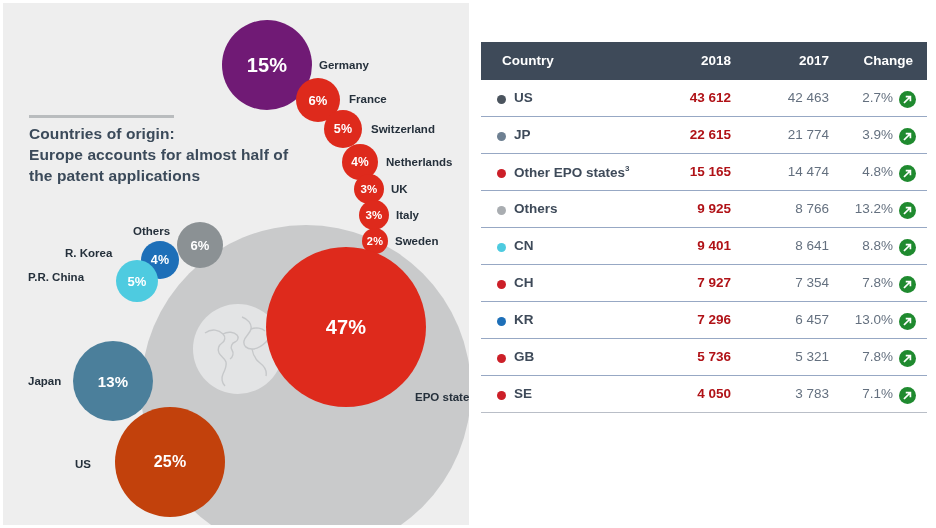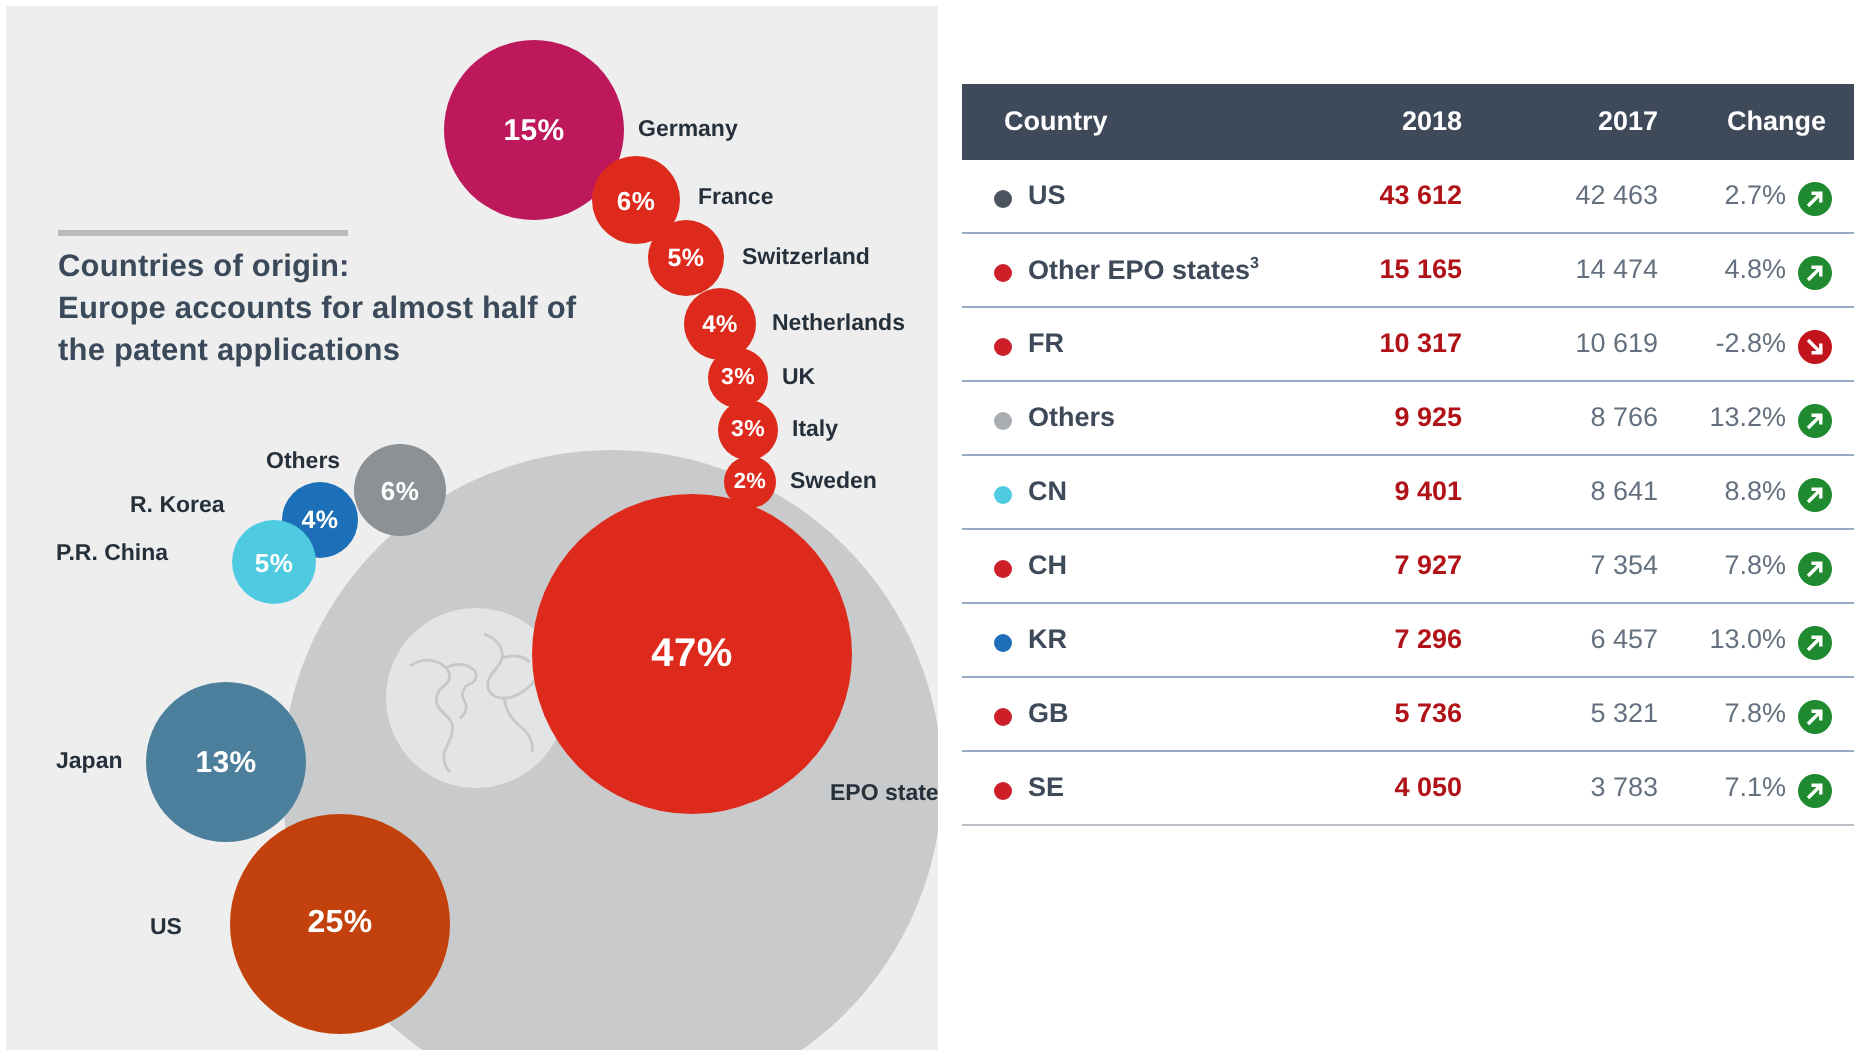--- a/index.html
+++ b/index.html
@@ -148,21 +148,21 @@
         <path d="M60 46 C61 52, 64 57, 68 60 C72 63, 75 68, 74 73"></path>
       </g>
     </svg>
 
     <div class="title-rule"></div>
     <div id="chart-title">Countries of origin:
 Europe accounts for almost half of
 the patent applications</div>
 
     <div id="bubbles-layer">
-        <div class="bubble" style="left: 219px; top: 17px; width: 90px; height: 90px; background: #be185d; font-size: 15px;">
+        <div class="bubble" style="left: 219px; top: 17px; width: 90px; height: 90px; background: #701a75; font-size: 20px;">
           <span>15%</span>
         </div>
         <div class="blabel right" style="left: 316px; top: 56px;">Germany</div>
         <div class="bubble" style="left: 293px; top: 75px; width: 44px; height: 44px; background: rgb(222, 42, 28); font-size: 13px;">
           <span>6%</span>
         </div>
         <div class="blabel right" style="left: 346px; top: 90px;">France</div>
         <div class="bubble" style="left: 321px; top: 107px; width: 38px; height: 38px; background: rgb(222, 42, 28); font-size: 12.5px;">
           <span>5%</span>
         </div>
@@ -224,44 +224,44 @@
           <div class="cell c-2018">43 612</div>
           <div class="cell c-2017">42 463</div>
           <div class="cell c-change">2.7%</div>
           <span class="c-arrow" style="background: rgb(31, 138, 47);">
             <svg width="11" height="11" viewBox="0 0 11 11">
               <path d="M2.6 8.4 L8 3 M4.6 2.6 H8.4 V6.4" stroke="#fff" stroke-width="1.7" fill="none" stroke-linecap="square"></path>
             </svg>
           </span>
         </div>
         <div class="row">
+          <span class="c-dot" style="background: rgb(110, 128, 146);"></span>
+          <div class="cell c-country">JP</div>
+          <div class="cell c-2018">22 615</div>
+          <div class="cell c-2017">21 774</div>
+          <div class="cell c-change">3.9%</div>
+          <span class="c-arrow" style="background: rgb(31, 138, 47);">
+            <svg width="11" height="11" viewBox="0 0 11 11">
+              <path d="M2.6 8.4 L8 3 M4.6 2.6 H8.4 V6.4" stroke="#fff" stroke-width="1.7" fill="none" stroke-linecap="square"></path>
+            </svg>
+          </span>
+        </div>
+        <div class="row">
           <span class="c-dot" style="background: rgb(204, 31, 40);"></span>
           <div class="cell c-country">Other EPO states<span class="c-sup">3</span></div>
           <div class="cell c-2018">15 165</div>
           <div class="cell c-2017">14 474</div>
           <div class="cell c-change">4.8%</div>
           <span class="c-arrow" style="background: rgb(31, 138, 47);">
             <svg width="11" height="11" viewBox="0 0 11 11">
               <path d="M2.6 8.4 L8 3 M4.6 2.6 H8.4 V6.4" stroke="#fff" stroke-width="1.7" fill="none" stroke-linecap="square"></path>
             </svg>
           </span>
         </div>
         <div class="row">
-          <span class="c-dot" style="background: rgb(204, 31, 40);"></span>
-          <div class="cell c-country">FR</div>
-          <div class="cell c-2018">10 317</div>
-          <div class="cell c-2017">10 619</div>
-          <div class="cell c-change">-2.8%</div>
-          <span class="c-arrow" style="background: rgb(194, 20, 28);">
-            <svg width="11" height="11" viewBox="0 0 11 11">
-              <path d="M2.6 2.6 L8 8 M8.4 4.6 V8.4 H4.6" stroke="#fff" stroke-width="1.7" fill="none" stroke-linecap="square"></path>
-            </svg>
-          </span>
-        </div>
-        <div class="row">
           <span class="c-dot" style="background: rgb(169, 173, 177);"></span>
           <div class="cell c-country">Others</div>
           <div class="cell c-2018">9 925</div>
           <div class="cell c-2017">8 766</div>
           <div class="cell c-change">13.2%</div>
           <span class="c-arrow" style="background: rgb(31, 138, 47);">
             <svg width="11" height="11" viewBox="0 0 11 11">
               <path d="M2.6 8.4 L8 3 M4.6 2.6 H8.4 V6.4" stroke="#fff" stroke-width="1.7" fill="none" stroke-linecap="square"></path>
             </svg>
           </span>

